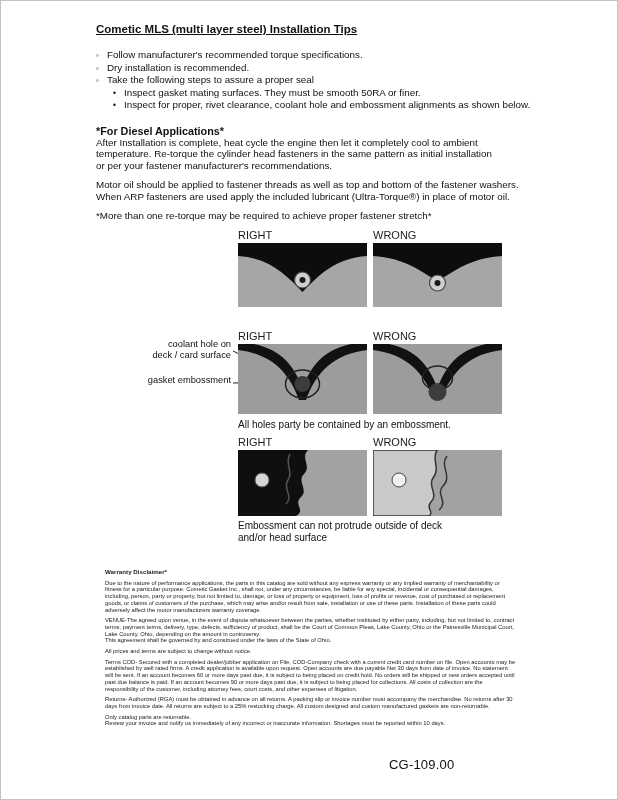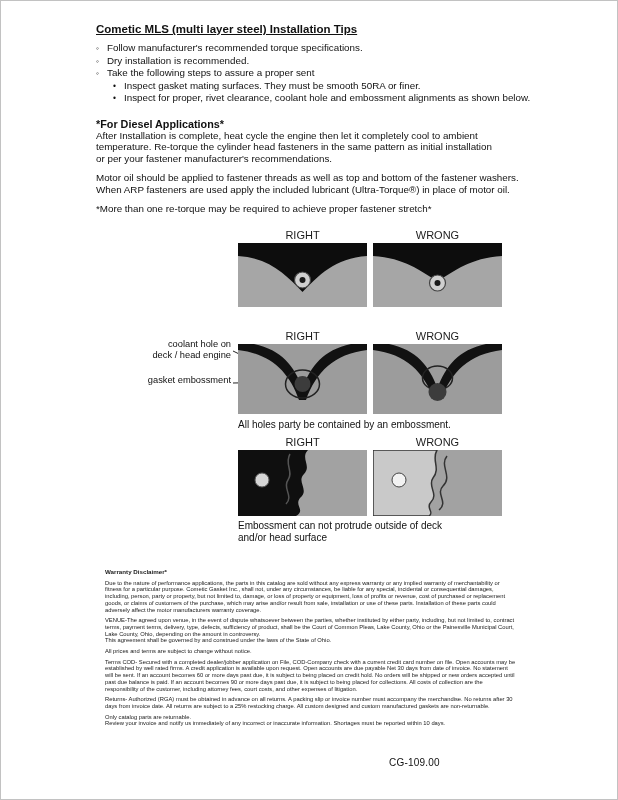--- a/index.html
+++ b/index.html
@@ -3,57 +3,57 @@
 <meta charset="utf-8">
 <style>
   * { margin:0; padding:0; box-sizing:border-box; }
   html,body { background:#ffffff; }
   .page {
     position:relative; width:618px; height:800px; background:#ffffff;
     font-family:"Liberation Sans","DejaVu Sans",sans-serif; color:#111;
     overflow:hidden; border:1px solid #c2c2c2;
   }
   .content { position:absolute; left:95px; top:22px; width:520px; }
-  .title { font-size:11.5px; font-weight:bold; text-decoration:underline; margin-bottom:7px; }
+  .title { font-size:11.5px; font-weight:bold; text-decoration:underline; margin-bottom:14px; }
   .bullet { display:flex; font-size:9.8px; line-height:12.6px; }
   .bullet .marker { flex:0 0 11px; width:11px; font-size:8.5px; line-height:12.6px; }
   .bullet.sub { margin-left:17px; }
   .diesel-heading { font-size:10.8px; font-weight:bold; margin:13px 0 0; }
   .para { font-size:9.8px; line-height:11.4px; white-space:pre-line; margin-bottom:8px; width:512px; }
   .figures { position:absolute; left:0; top:225px; width:618px; height:335px; }
-  .fig-label { position:absolute; width:129px; text-align:center; font-size:11px; color:#1c1c1c; }
+  .fig-label { position:absolute; width:129px; text-align:left; font-size:11px; color:#1c1c1c; }
   .fig-panel { position:absolute; width:129px; line-height:0; }
   .fig-caption { position:absolute; font-size:10px; line-height:12.2px; white-space:pre-line; }
   .callout { position:absolute; font-size:9.3px; line-height:11.2px; text-align:right; white-space:pre-line; }
   .leader { position:absolute; }
   .legal { position:absolute; left:104px; top:568px; width:412px; font-size:5.8px; line-height:6.7px; color:#1a1a1a; }
   .legal .lh { font-weight:bold; margin-bottom:4px; font-size:6.2px; }
   .legal p { margin-bottom:4px; white-space:pre-line; }
-  .footer-code { position:absolute; left:388px; top:756px; font-size:10px; letter-spacing:.2px; color:#111; }
+  .footer-code { position:absolute; left:388px; top:756px; font-size:13px; letter-spacing:.2px; color:#111; }
 </style>
 </head>
 <body>
 
 <div class="page">
 
   <div class="content">
     <h1 class="title">Cometic MLS (multi layer steel) Installation Tips</h1>
 
     <div>
       <div class="bullet">
         <span class="marker">◦</span>
         <span>Follow manufacturer's recommended torque specifications.</span>
       </div>
       <div class="bullet">
         <span class="marker">◦</span>
         <span>Dry installation is recommended.</span>
       </div>
       <div class="bullet">
         <span class="marker">◦</span>
-        <span>Take the following steps to assure a proper sent</span>
+        <span>Take the following steps to assure a proper seal</span>
       </div>
       <div class="bullet sub">
         <span class="marker">•</span>
         <span>Inspect gasket mating surfaces.  They must be smooth 50RA or finer.</span>
       </div>
       <div class="bullet sub">
         <span class="marker">•</span>
         <span>Inspect for proper, rivet clearance, coolant hole and embossment alignments as shown below.</span>
       </div>
     </div>
@@ -85,21 +85,21 @@
         <path d="M0,0 H129 V13 C97,15 82,28 64.5,38 C47,28 32,15 0,13 Z" fill="#0d0d0d"></path>
         <circle cx="64.5" cy="40" r="8" fill="#cfcfcf" stroke="#444" stroke-width="1.2"></circle>
         <circle cx="64.5" cy="40" r="3" fill="#1a1a1a"></circle>
       </svg>
     </div>
 
     <div class="fig-label" style="left:237px; top:104px;">RIGHT</div>
     <div class="fig-label" style="left:372px; top:104px;">WRONG</div>
 
     <div class="callout" style="left:110px; top:113px; width:120px;">coolant hole on
-deck / head engine</div>
+deck / card surface</div>
     <div class="callout" style="left:96px; top:149px; width:134px;">gasket embossment</div>
     <svg class="leader" style="left:232px; top:113px;" width="78" height="60" viewBox="0 0 78 60">
       <line x1="0" y1="12" x2="66" y2="44" stroke="#222" stroke-width="1"></line>
       <line x1="0" y1="44" x2="54" y2="43" stroke="#222" stroke-width="1"></line>
     </svg>
 
     <div class="fig-panel" style="left:237px; top:118px;">
       <svg width="129" height="70" viewBox="0 0 129 70">
         <rect width="129" height="70" fill="#9c9c9c"></rect>
         <path d="M0,0 H129 V6 C96,10 78,28 68,56 L61,56 C51,28 33,10 0,6 Z" fill="#111"></path>

